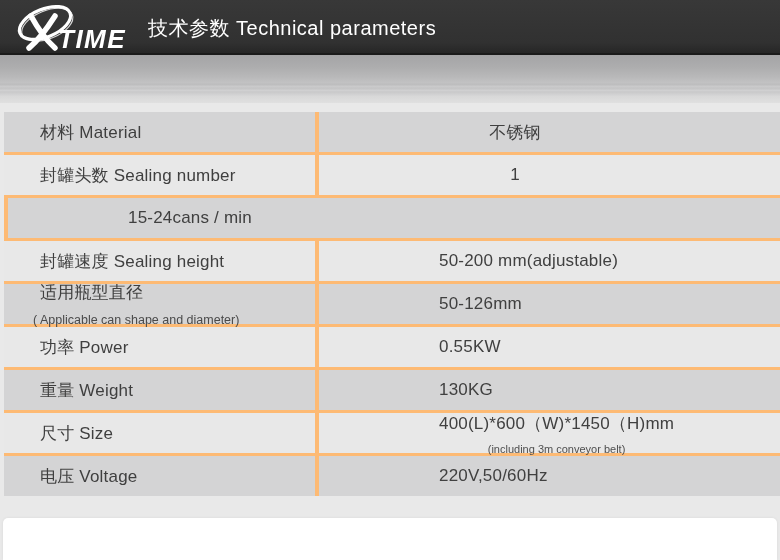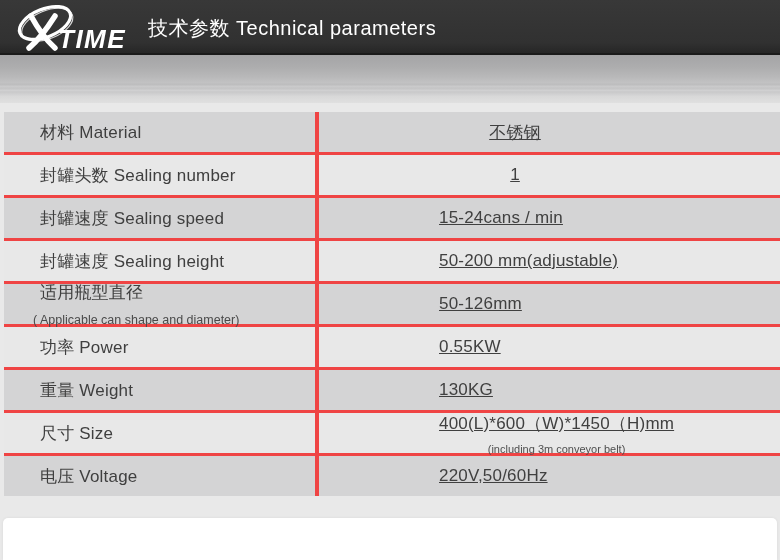--- a/index.html
+++ b/index.html
@@ -31,21 +31,21 @@
     height:48px;
     background:linear-gradient(180deg,
       #a4a4a6 0%, #adadae 25%, #b8b8b9 45%, #c2c2c3 58%,
       #bcbcbd 61%, #cbcbcc 66%, #c3c3c4 69%, #d0d0d1 74%,
       #c9c9ca 77%, #d8d8d8 86%, #e0e0e0 100%);
   }
 
   
   .spec-table{
     margin:9px 0 0 4px;
-    background:#ef4444;
+    background:#fdba74;
     display:flex;flex-direction:column;gap:3px;
   }
   .trow{display:flex;height:40px;}
   .trow.dark .lcell,.trow.dark .vcell{background:#d4d4d5;}
   .trow.light .lcell,.trow.light .vcell{background:#e8e8e8;}
   .lcell{
     width:311px;box-sizing:border-box;flex:0 0 311px;
     padding-left:36px;
     display:flex;flex-direction:column;justify-content:center;
     color:#3f3f3f;
@@ -53,21 +53,21 @@
   .vgap{flex:0 0 4px;}
   .vcell{
     flex:1 1 auto;box-sizing:border-box;
     padding-left:120px;
     display:flex;align-items:center;
     color:#404040;
   }
   .label-main{font-size:17px;letter-spacing:0.2px;}
   .label-sub{font-size:12.5px;color:#4a4a4a;margin-left:-7px;margin-top:9px;}
   .vwrap{display:flex;flex-direction:column;}
-  .value-main{font-size:17px;letter-spacing:0.2px;text-decoration:underline;}
+  .value-main{font-size:17px;letter-spacing:0.2px;}
   .value-sub{font-size:11px;color:#4f4f4f;text-align:center;margin-top:8px;}
   
   .spec-table .trow:nth-child(1) .vcell,
   .spec-table .trow:nth-child(2) .vcell{
     padding-left:0;padding-right:69px;justify-content:center;
   }
 
   
   .bottom-card{
     margin:22px 3px 0 3px;
@@ -121,24 +121,20 @@
       <div class="vgap"></div>
       <div class="vcell">
         <span class="vwrap">
           <span class="value-main">1</span>
 
         </span>
       </div>
     </div>
 
     <div class="trow dark">
-      <div class="lcell">
-        <span class="label-main">封罐速度  Sealing speed</span>
-
-      </div>
       <div class="vgap"></div>
       <div class="vcell">
         <span class="vwrap">
           <span class="value-main">15-24cans / min</span>
 
         </span>
       </div>
     </div>
 
     <div class="trow light">

